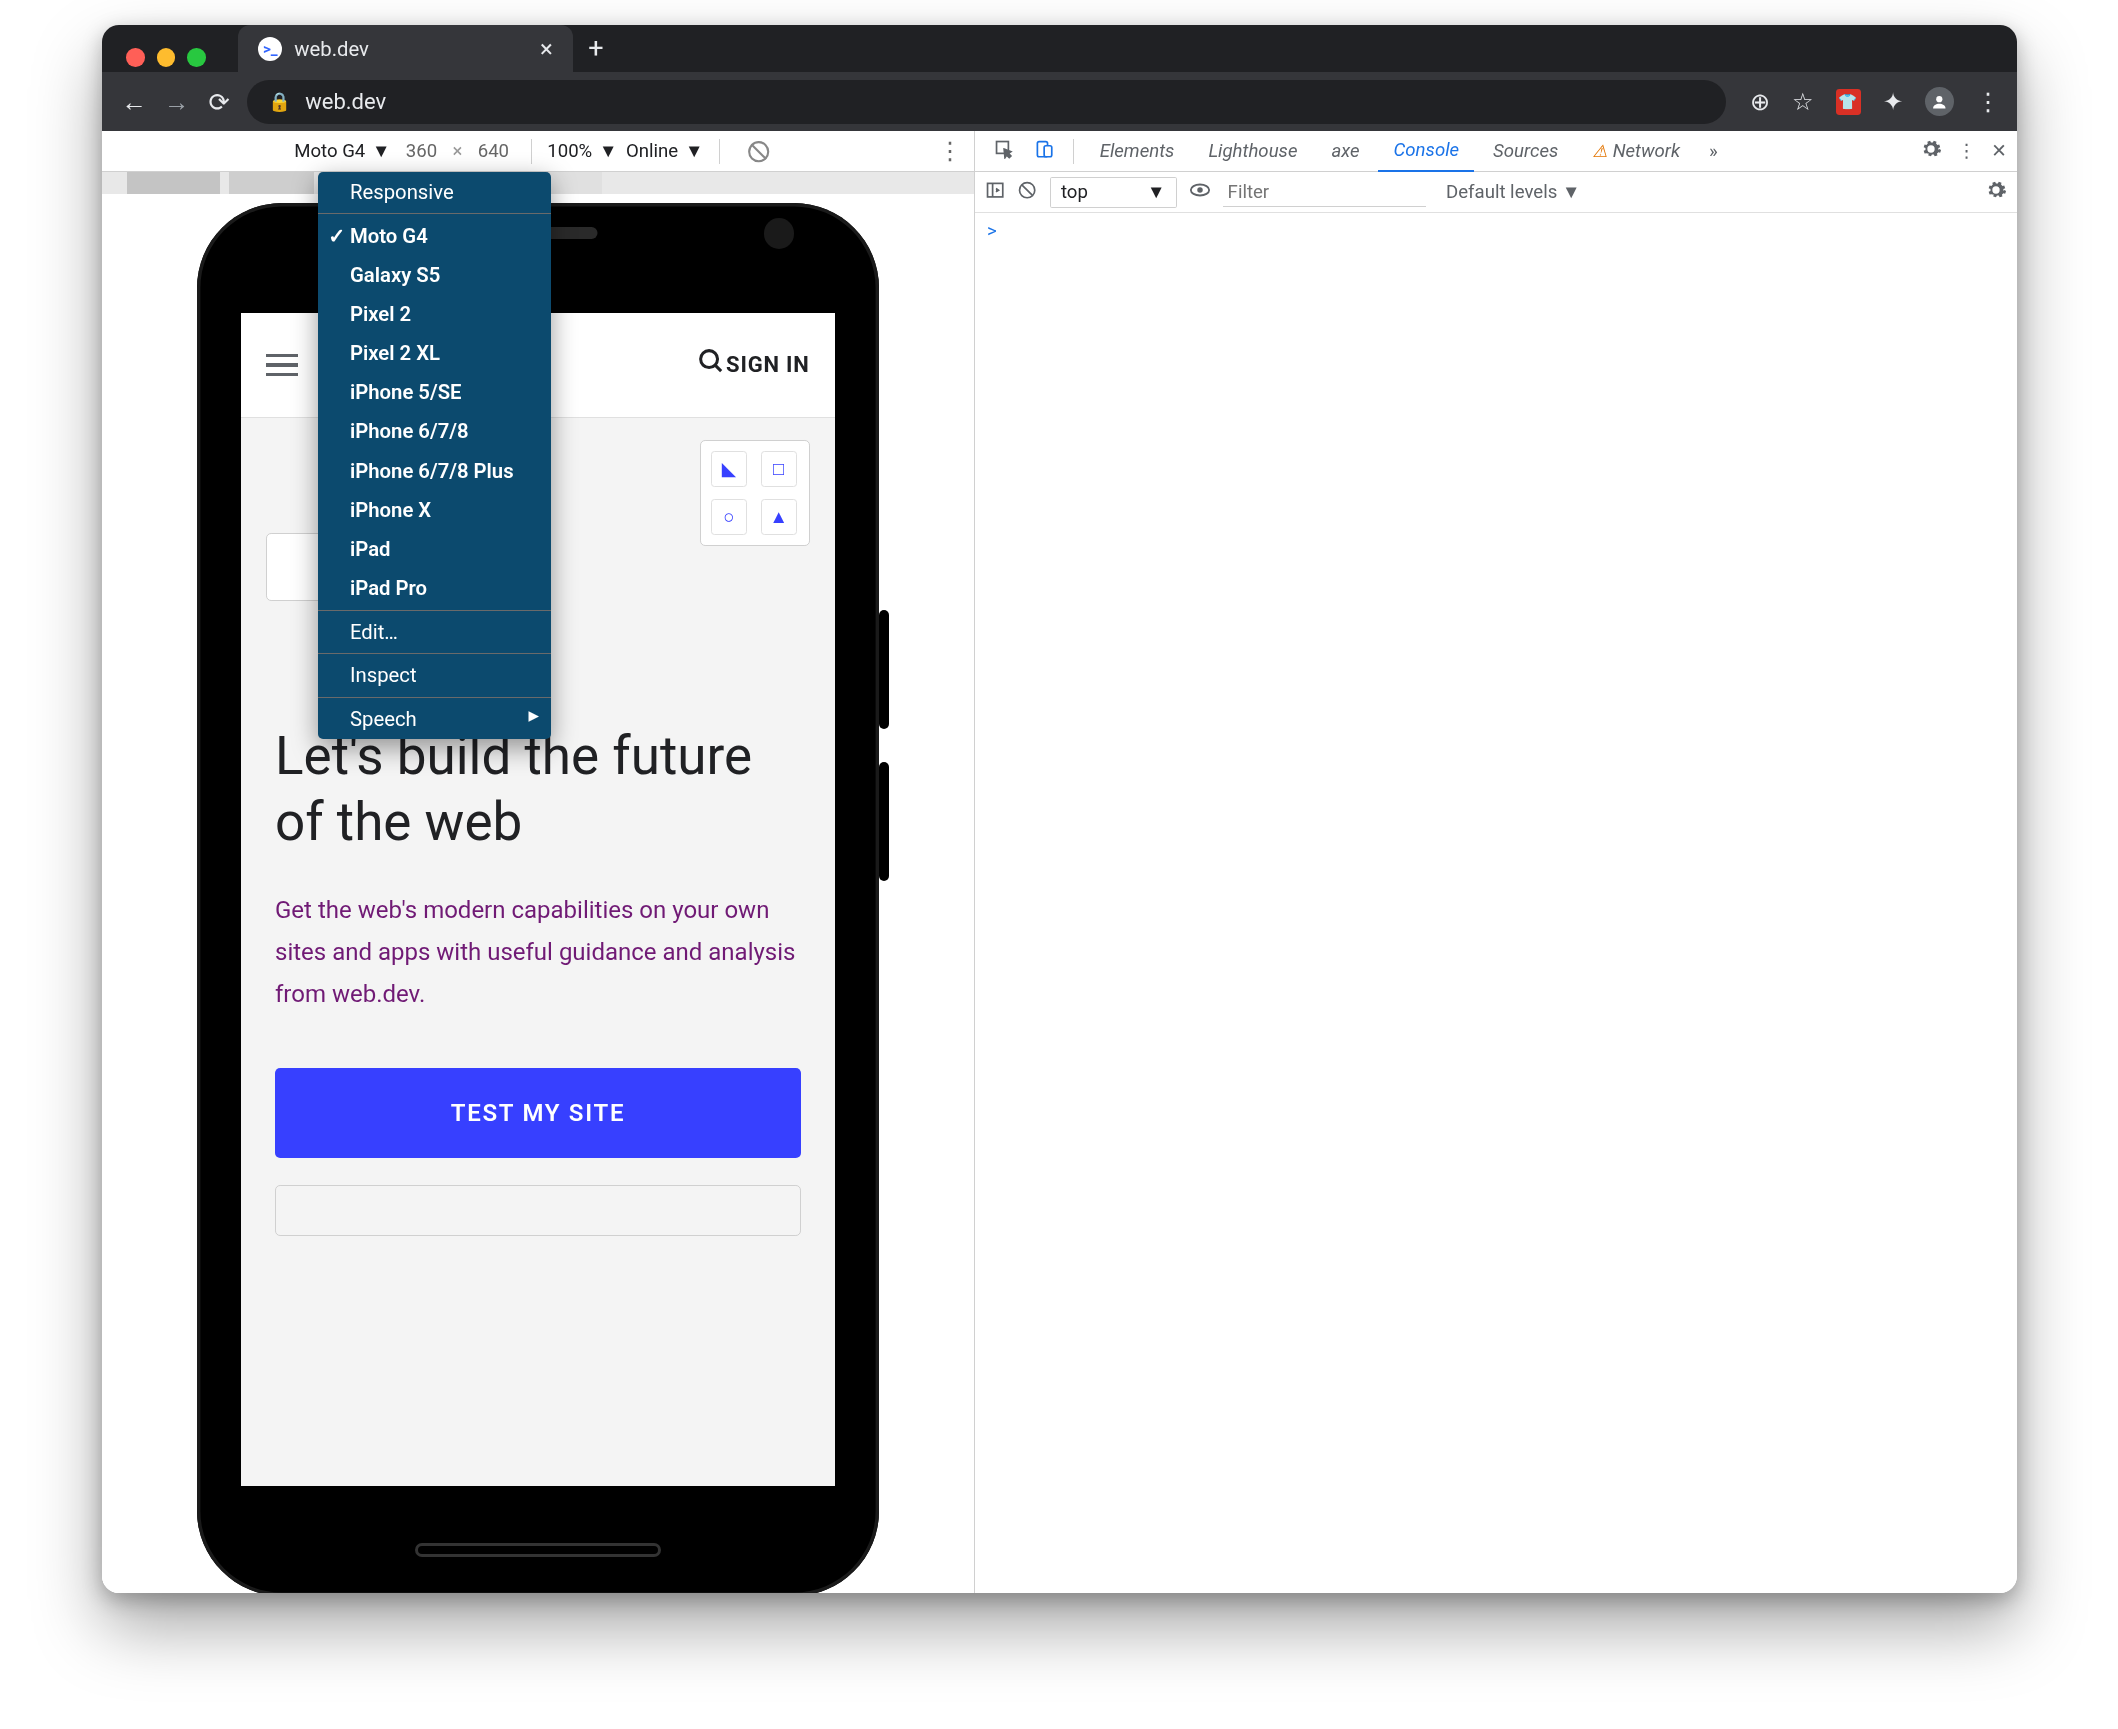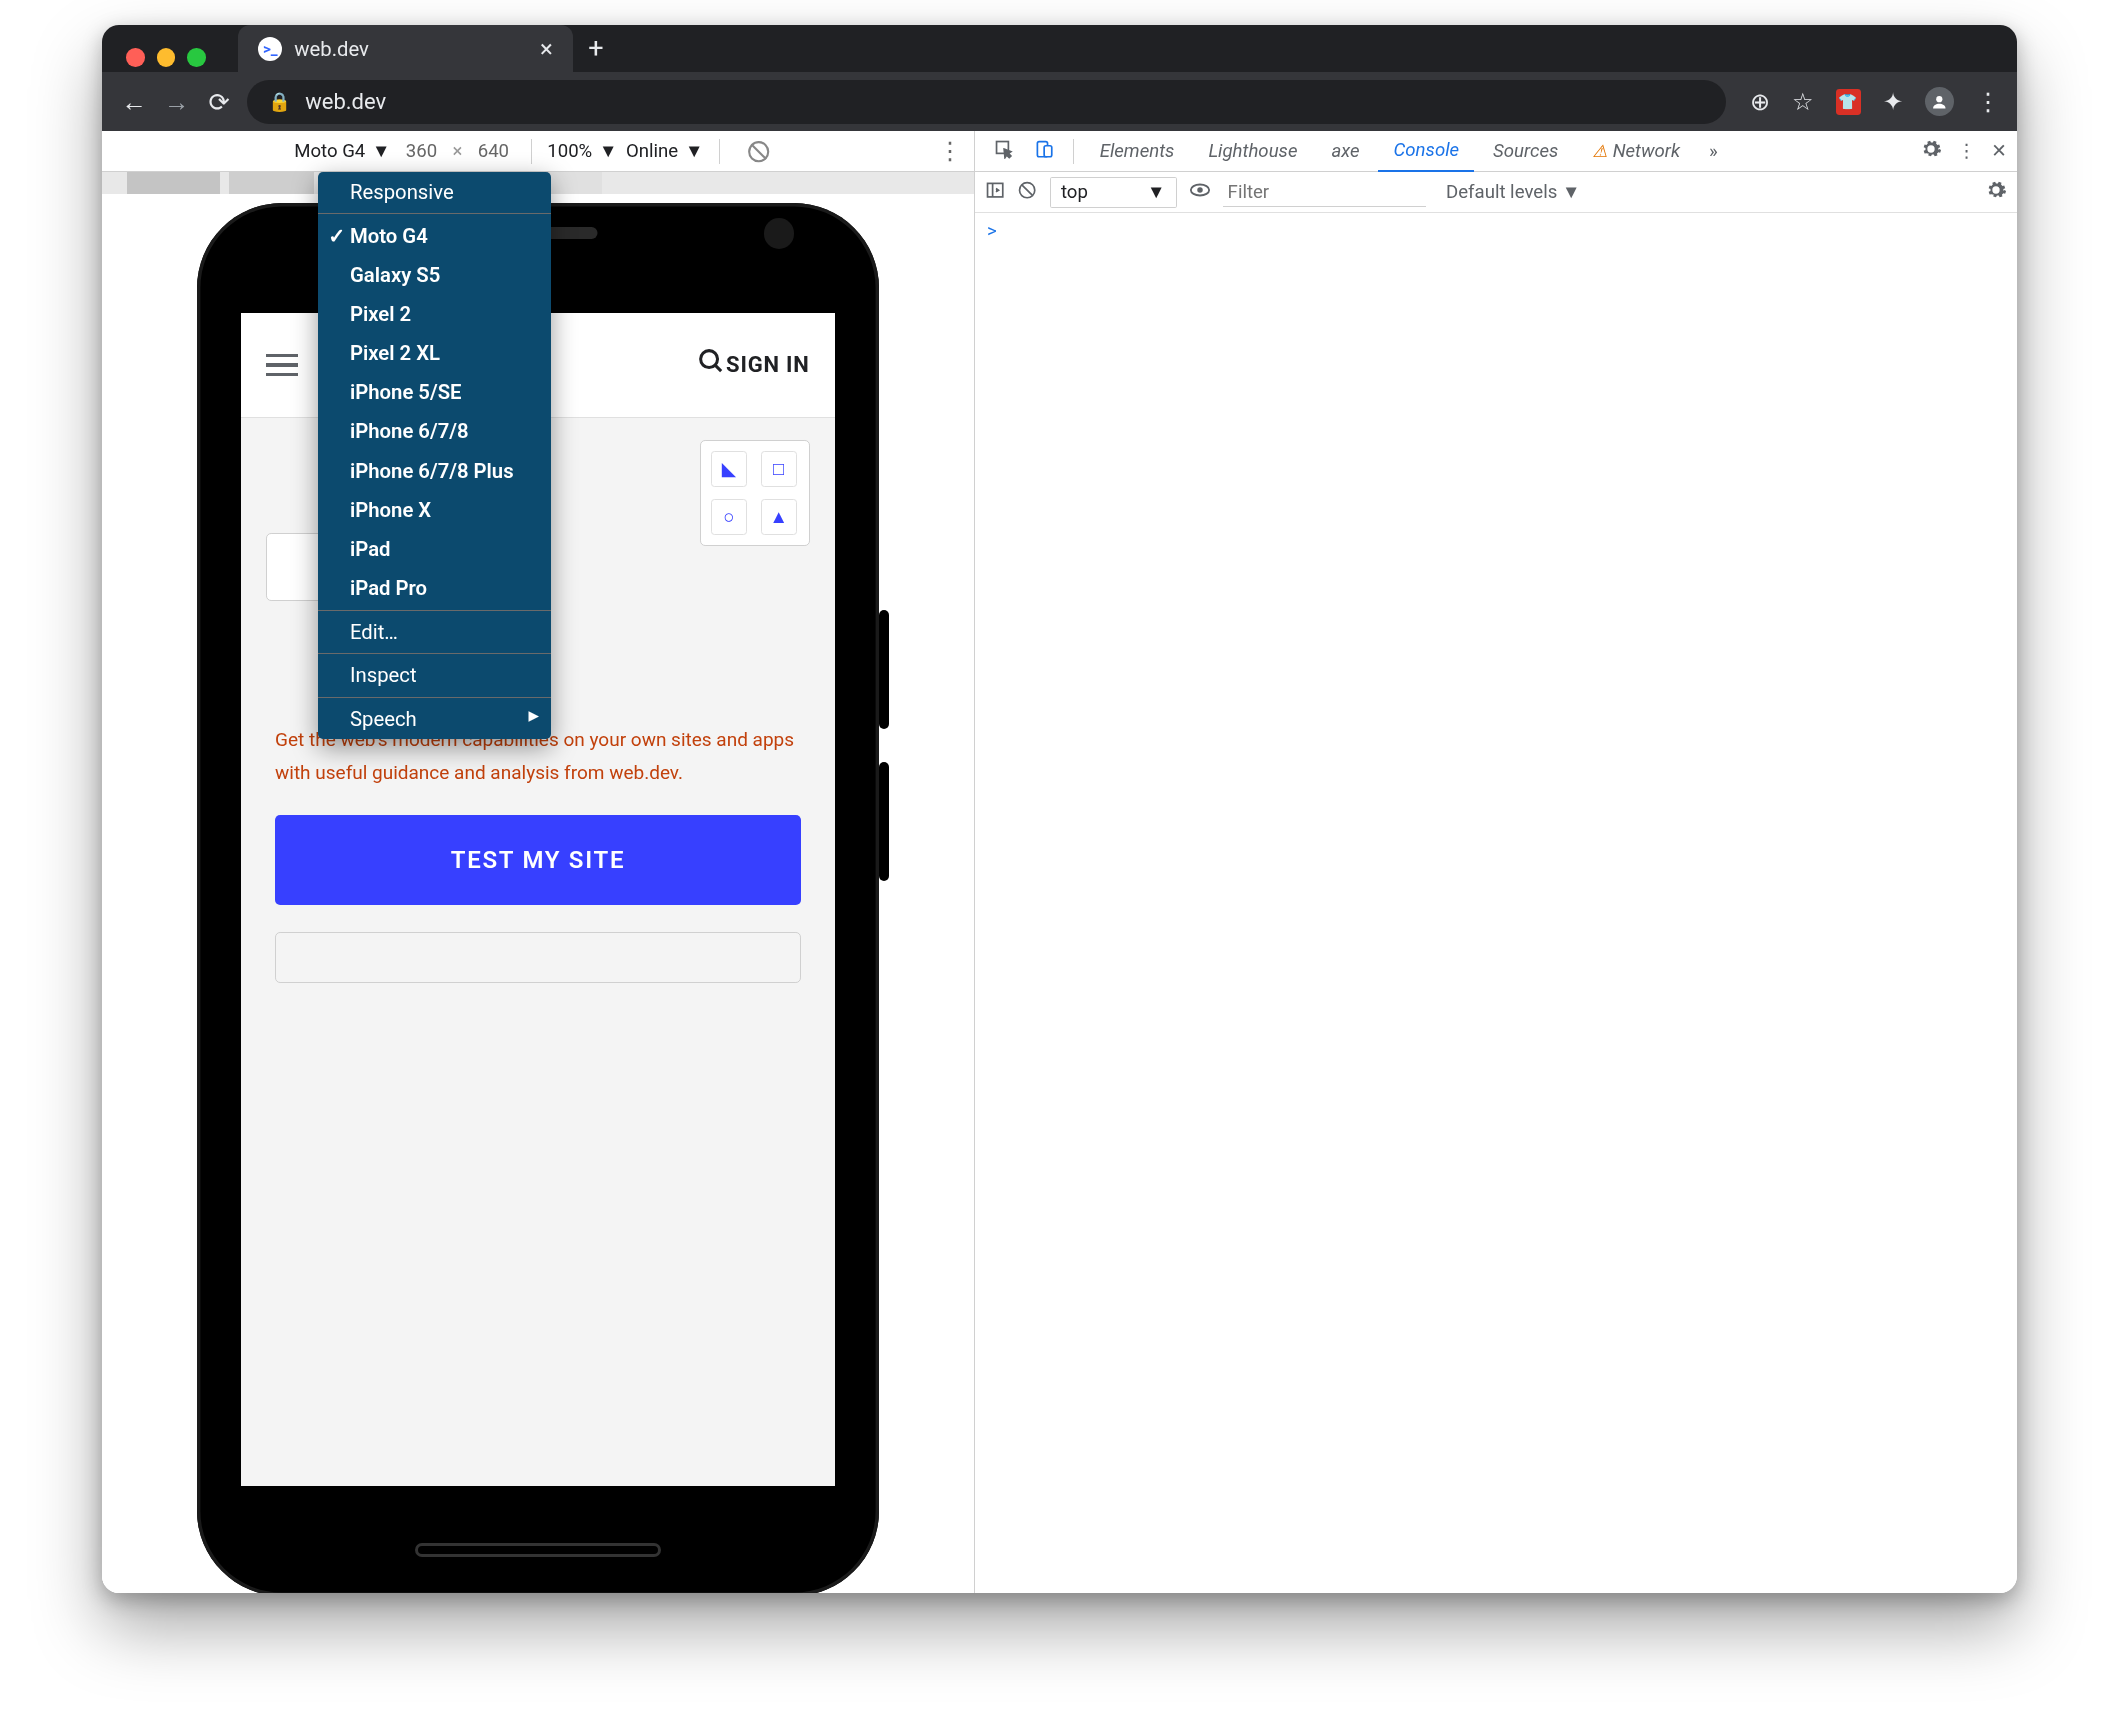--- a/index.html
+++ b/index.html
@@ -76,21 +76,21 @@
 .signin-area { display:flex; align-items:center; text-align:center;}
 .signin-area .mag { font-size:30.5px; color:#202124;}
 .signin { font-size:22px; font-weight:700; letter-spacing:0.8px; color:#202124;}
 
 .widget { position:absolute; right:25.4px; top:127px; width:110px; border:0.8px solid #d0d0d0; background:#fff; border-radius:5.1px; padding:10.2px; display:grid; grid-template-columns:1fr 1fr; gap:12px;}
 .widget .sh { width:36px; height:36px; border:0.8px solid #e0e0e0; border-radius:3.4px; display:flex; align-items:center; justify-content:center; color:#3740ff; font-size:18.6px;}
 .widget2 { position:absolute; left:25.4px; top:220px; width:110px; height:68px; border:0.8px solid #d0d0d0; background:#fff; border-radius:5.1px;}
 
 .hero { padding: 305px 34px 0 34px;}
 .hero h1 { font-size:53px; line-height:1.25; font-weight:400; color:#202124; margin-bottom:34px; }
-.hero p { font-size:19px; line-height:1.75; color:#c2410c; margin-bottom:26px;}
+.hero p { font-size:24px; line-height:1.75; color:#701a75; margin-bottom:53px;}
 .cta { width:100%; height:90px; background:#3740ff; color:#fff; font-size:24px; font-weight:600; letter-spacing:1.7px; border:0; border-radius:5.1px;}
 .outline-box { margin-top:27px; height:51px; border:0.8px solid #d0d0d0; border-radius:5.1px;}
 
 
 .right { flex:1; background:#fff; display:flex; flex-direction:column;}
 .dt-tabs { height:41px; border-bottom:0.8px solid #d0d0d0; display:flex; align-items:center; padding:0 10.2px; gap:3.4px; font-size:18.6px; color:#5f6368;}
 .dt-tabs .tool-ic { padding:0 8.5px; font-size:20.3px;}
 .dt-tabs .sep2 { width:0.8px; height:25.4px; background:#d0d0d0; margin:0 6.8px;}
 .dt-tabs .tab-it { padding:0 15.3px; height:41px; display:flex; align-items:center; gap:5.1px;font-style:italic;}
 .dt-tabs .tab-it.active { color:#1a73e8; border-bottom:2.5px solid #1a73e8;}
@@ -229,20 +229,21 @@
             </div>
             <div class="widget">
               <div class="sh">◣</div>
               <div class="sh">□</div>
               <div class="sh">○</div>
               <div class="sh">▲</div>
             </div>
             <div class="widget2"></div>
 
             <div class="hero">
+              <h1>Let's build the future of the web</h1>
               <p>Get the web's modern capabilities on your own sites and apps with useful guidance and analysis from web.dev.</p>
               <button class="cta">TEST MY SITE</button>
               <div class="outline-box"></div>
             </div>
           </div>
           <div class="homebar"></div>
         </div>
       </div>
     </div>
 

